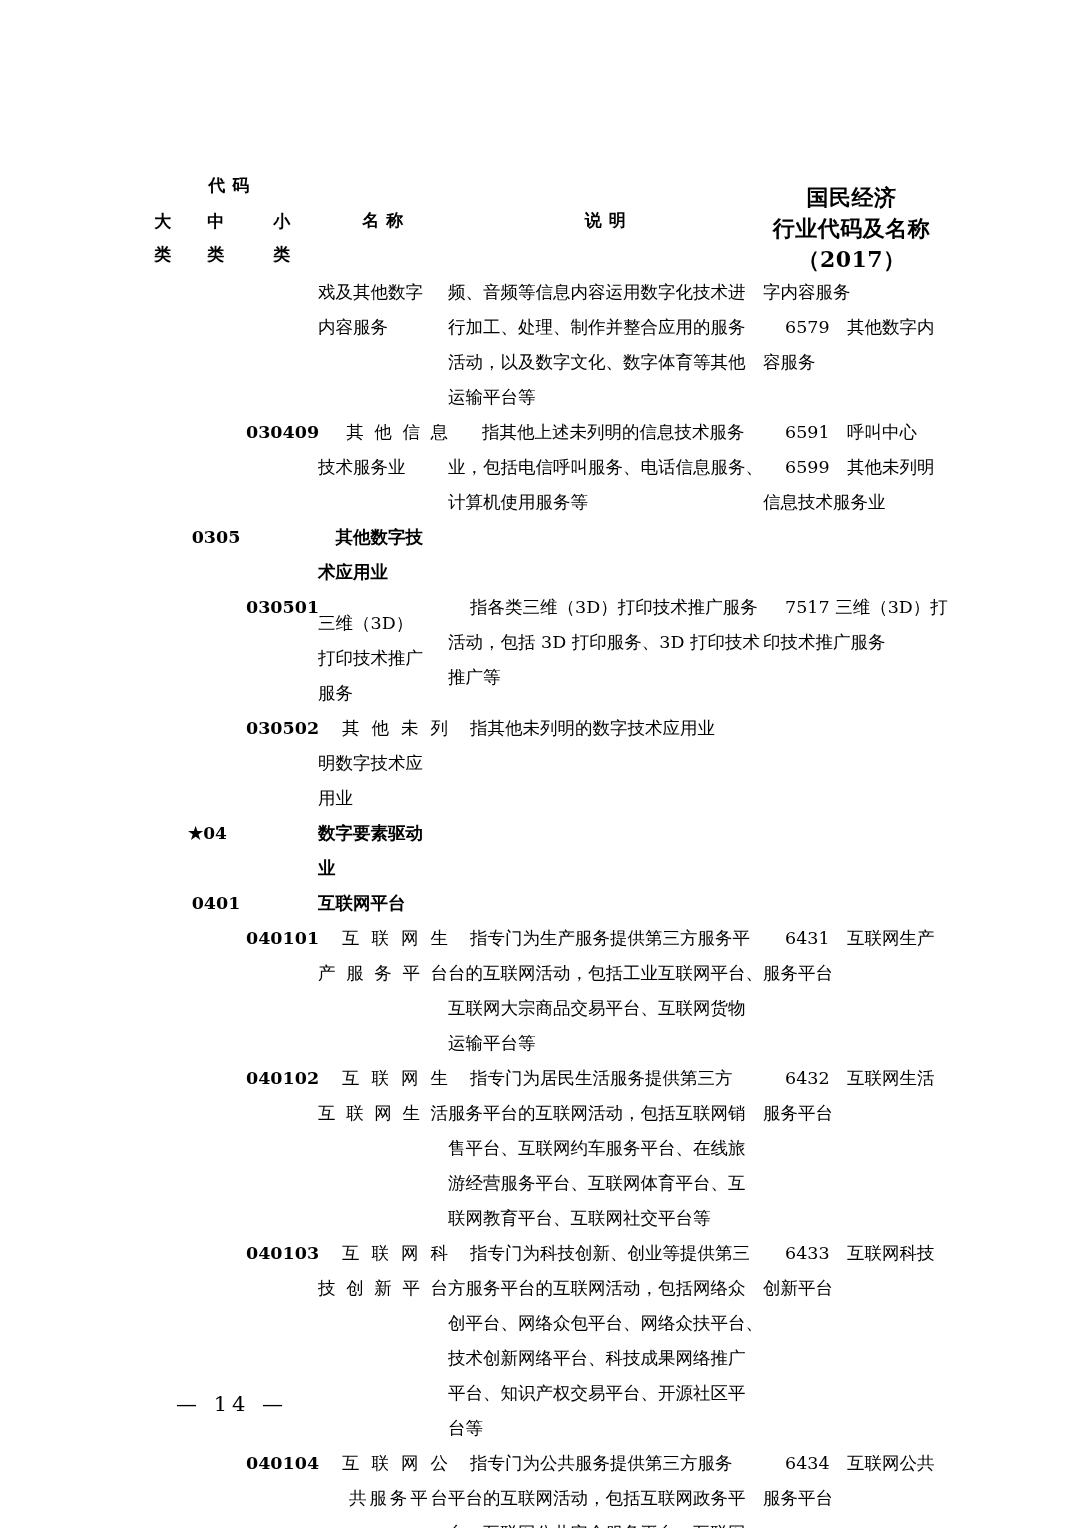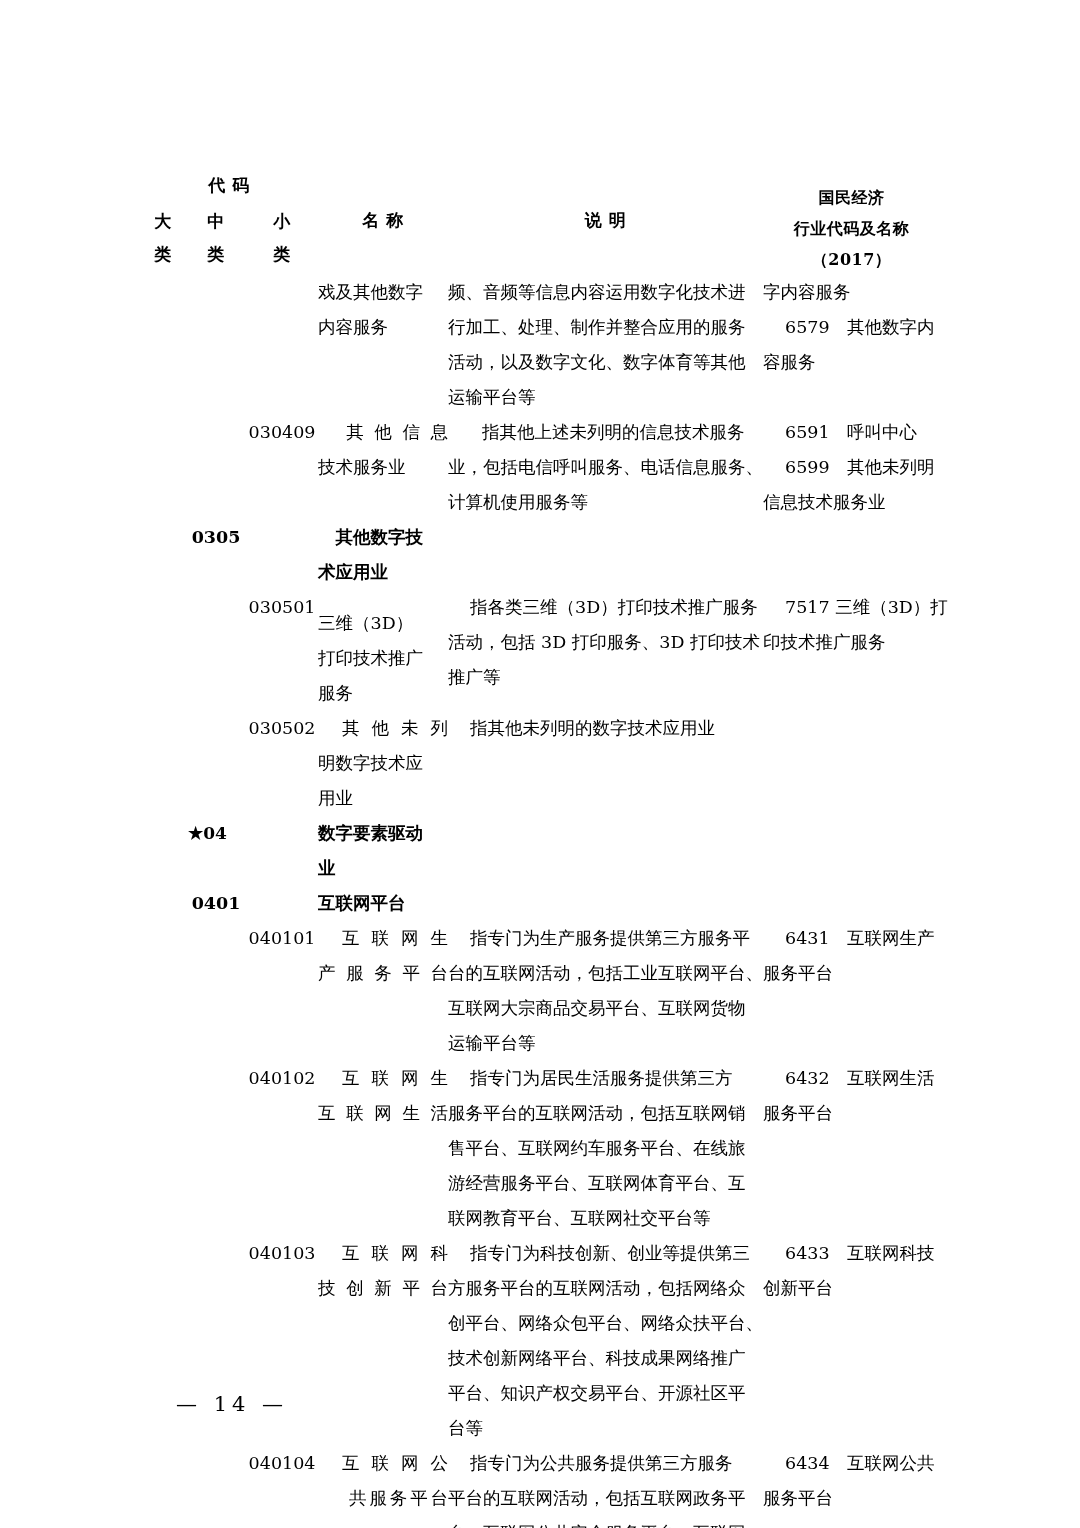--- a/index.html
+++ b/index.html
@@ -55,35 +55,35 @@
   .hrow1 td { height: 36px; }
   .hrow2 td { height: 68px; }
 
   .hcell {
     text-align: center;
     font-weight: bold;
     font-size: 17px;
     line-height: 34px;
     letter-spacing: 0.5px;
   }
-  .hcell.small { font-size: 16px; }
+  .hcell.small { font-size: 22px; }
   .hcell.two   { line-height: 33px; }
 
   
   .brow td {
     font-size: 17.5px;
     line-height: 35px;
   }
   .c-big, .c-mid, .c-small {
     text-align: center;
     font-size: 17.5px;
   }
   .c-big  { font-weight: bold; }
   .c-mid  { font-weight: bold; }
-  .c-small{ font-weight: normal; letter-spacing: 0px; }
+  .c-small{ font-weight: bold; letter-spacing: 0px; }
 
   .c-name {
     text-align: justify;
     text-align-last: left;
     padding-left: 3px;
     padding-right: 1px;
     font-size: 17.5px;
     line-height: 35px;
   }
   .c-name.bold     { font-weight: bold; }

